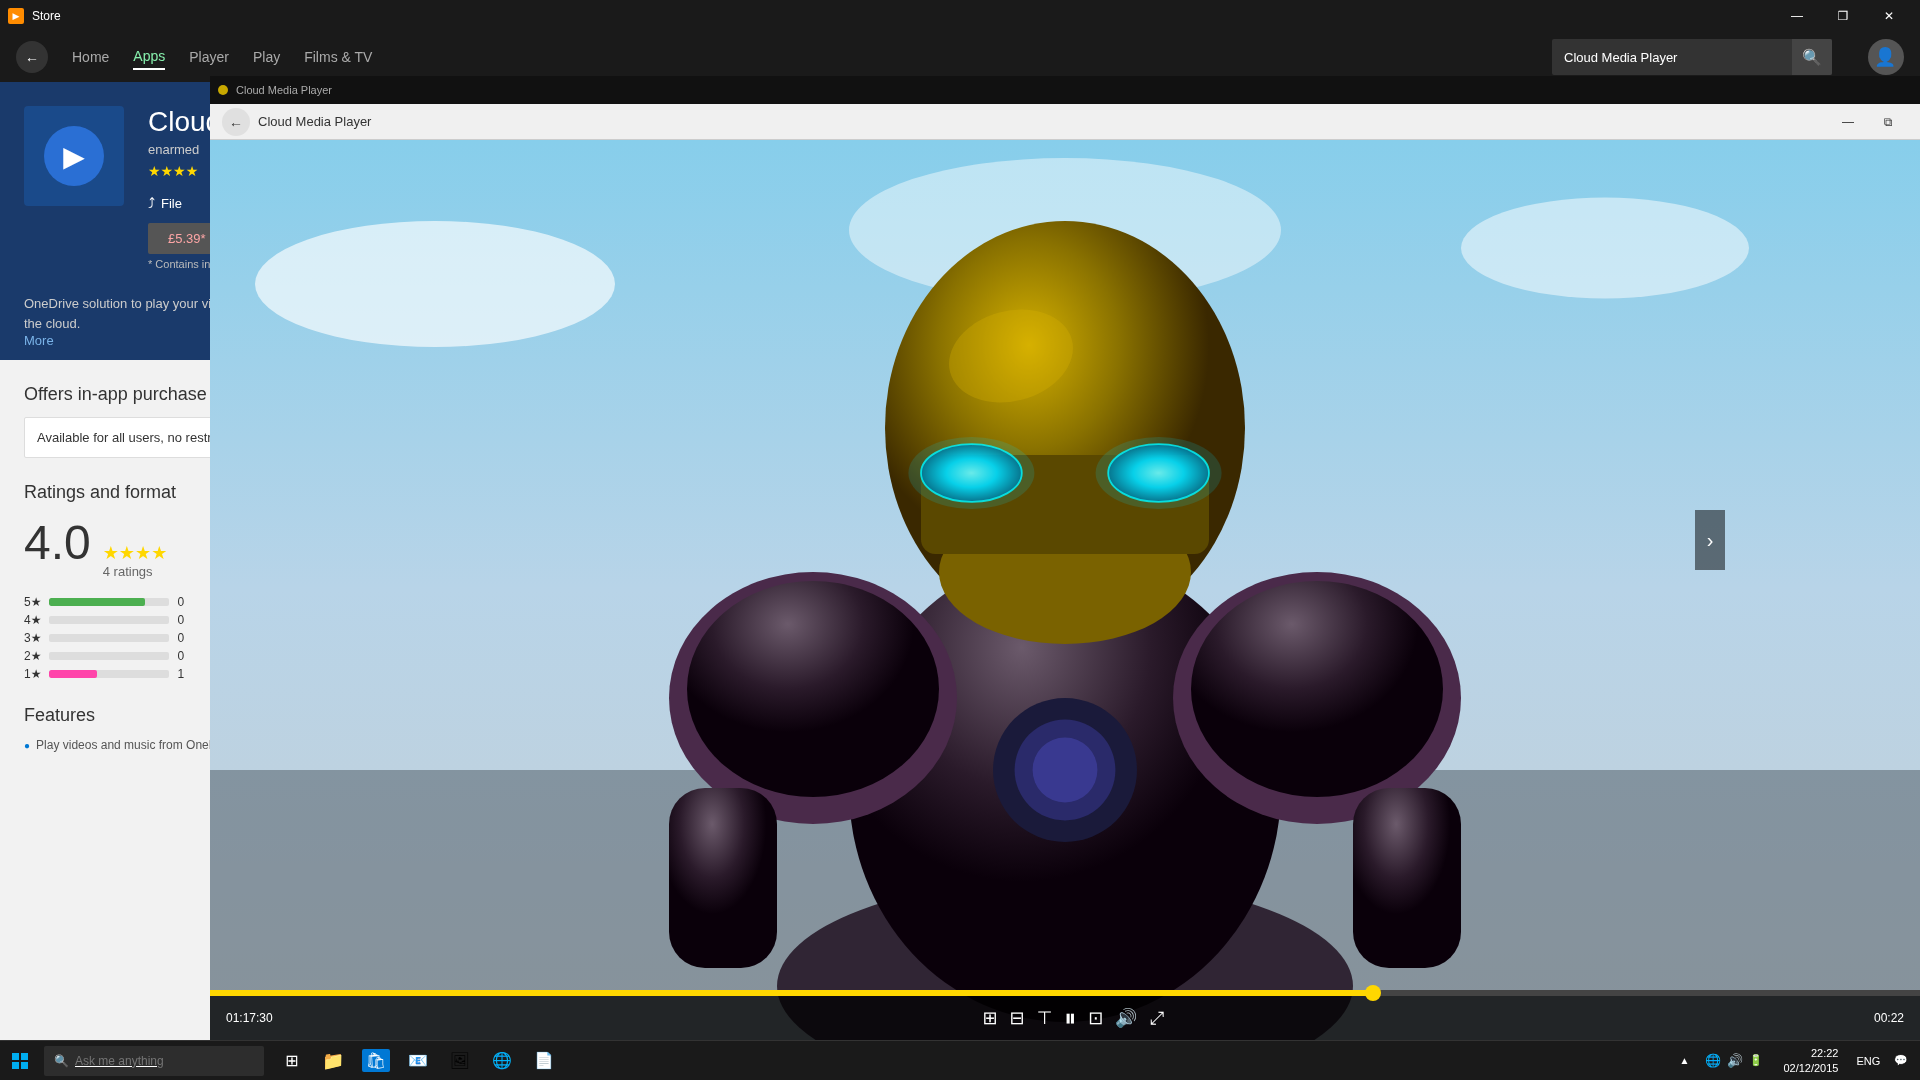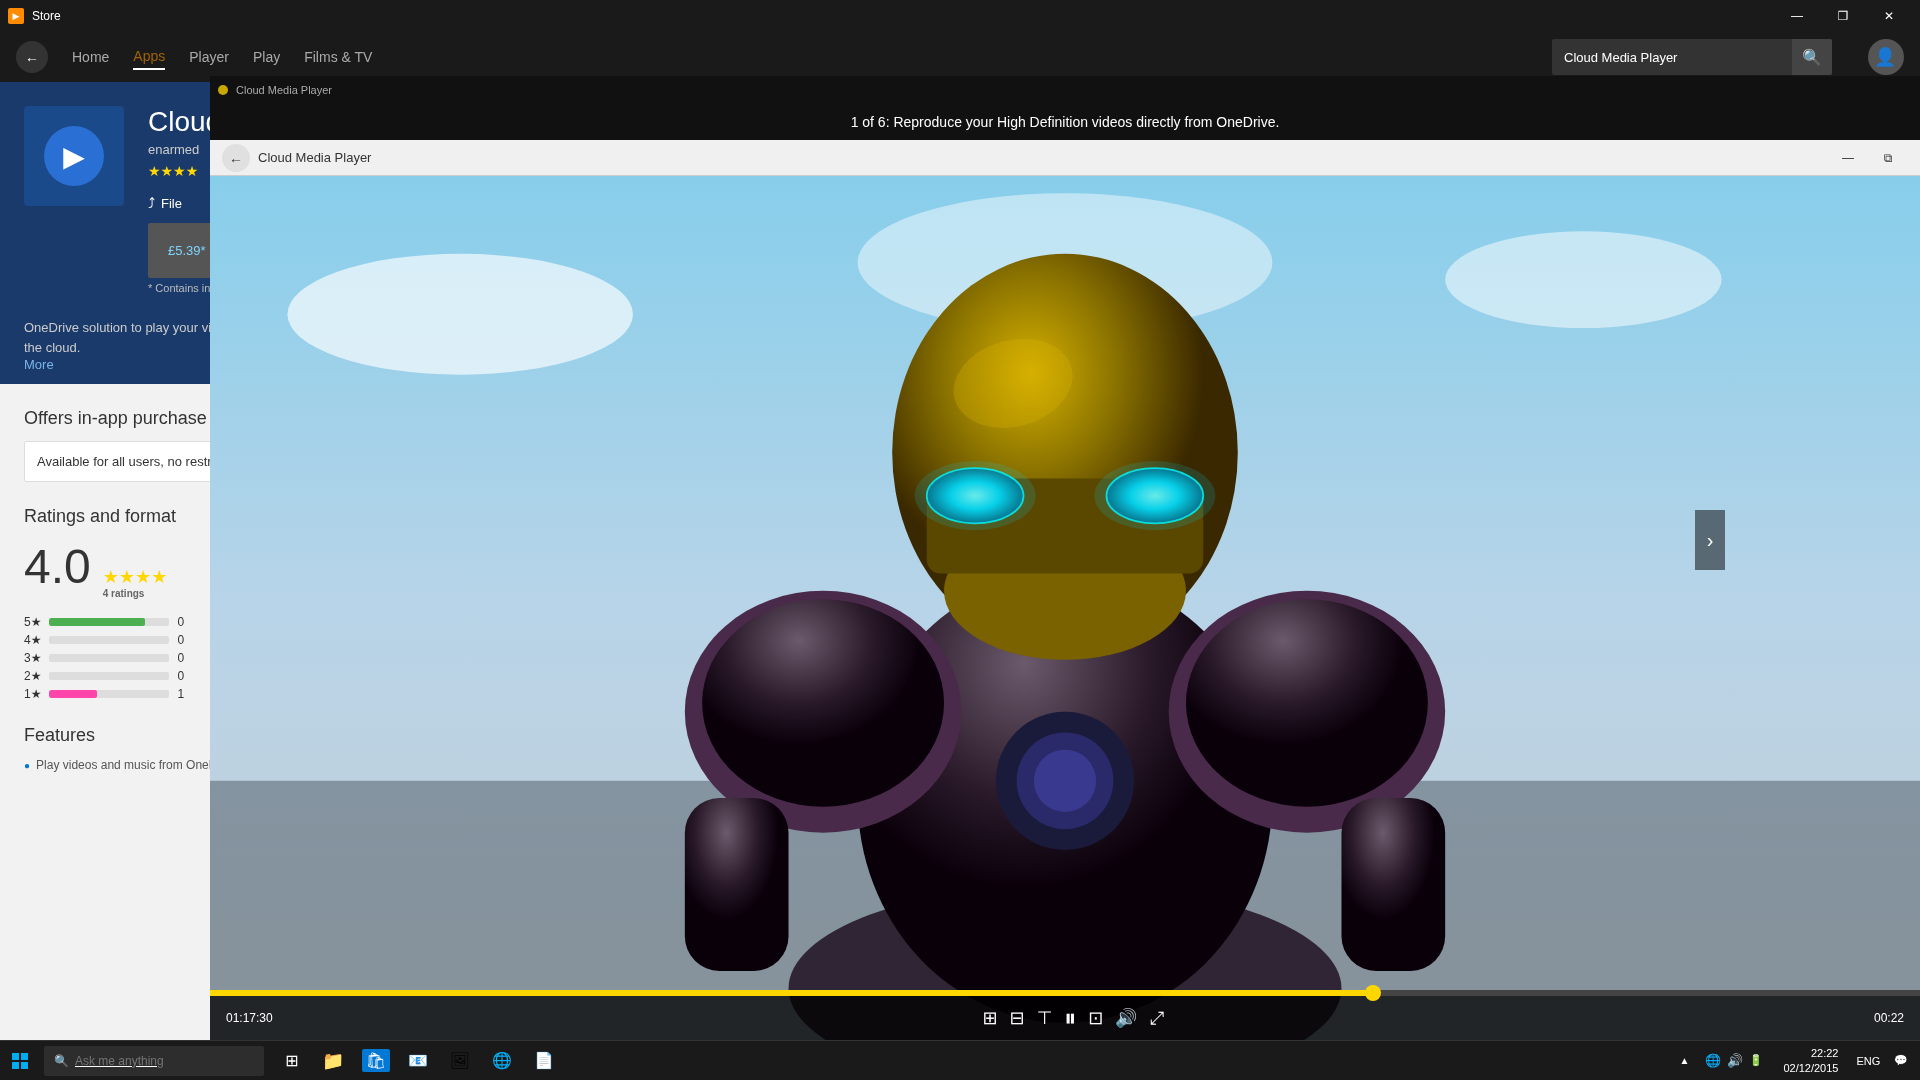--- a/index.html
+++ b/index.html
@@ -61,21 +61,21 @@
       height: 50px; background: #1a1a1a; display: flex; align-items: center; padding: 0 16px;
       gap: 24px;
     }
     .nav-back {
       width: 32px; height: 32px; background: #333; border-radius: 50%;
       display: flex; align-items: center; justify-content: center; cursor: pointer; color: white; font-size: 14px;
     }
     .nav-item {
       color: #aaa; font-size: 14px; cursor: pointer; padding: 4px 0;
     }
-    .nav-item.active { color: #a16207; border-bottom: 2px solid white; }
+    .nav-item.active { color: #86efac; border-bottom: 2px solid white; }
     .nav-search {
       margin-left: auto; display: flex; align-items: center;
       background: #333; border-radius: 2px; overflow: hidden; width: 280px;
     }
     .nav-search input {
       background: transparent; border: none; color: white; padding: 6px 12px;
       font-size: 13px; outline: none; width: 240px;
     }
     .nav-search-btn {
       width: 40px; height: 36px; background: #444; display: flex; align-items: center; justify-content: center;
@@ -109,21 +109,21 @@
     .app-developer { color: #ccc; font-size: 13px; margin-bottom: 6px; }
     .app-rating { display: flex; align-items: center; gap: 6px; }
     .stars { color: #ffd700; font-size: 14px; }
 
     .app-actions { display: flex; gap: 12px; margin-top: 16px; align-items: center; }
     .btn-share {
       display: flex; align-items: center; gap: 6px; color: white; font-size: 13px;
       background: transparent; border: none; cursor: pointer;
     }
     .btn-price {
-      padding: 20px 20px; background: #555; color: #7dd3fc; font-size: 13px;
+      padding: 8px 20px; background: #555; color: #fca5a5; font-size: 13px;
       border: none; cursor: pointer; border-radius: 2px;
     }
     .btn-free {
       padding: 8px 20px; background: #555; color: white; font-size: 13px;
       border: none; cursor: pointer; border-radius: 2px;
     }
     .in-app-note { color: #bbb; font-size: 11px; margin-top: 4px; }
 
     
     .content-body { display: flex; }
@@ -136,21 +136,21 @@
     .offer-box {
       background: white; border: 1px solid #ddd; padding: 12px; border-radius: 2px;
       font-size: 13px; color: #333; margin-bottom: 16px;
     }
 
     
     .ratings-section { margin-top: 24px; }
     .ratings-header { display: flex; align-items: baseline; gap: 12px; margin-bottom: 16px; }
     .big-rating { font-size: 48px; font-weight: 300; color: #333; }
     .rating-stars-big { color: #ffd700; font-size: 18px; }
-    .rating-total { font-size: 10px; color: #666; font-weight: bold; }
+    .rating-total { font-size: 13px; color: #666; }
     .rating-bars { margin-top: 8px; }
     .rating-bar-row { display: flex; align-items: center; gap: 8px; margin-bottom: 4px; font-size: 12px; color: #333; }
     .rating-bar-track { width: 120px; height: 8px; background: #ddd; border-radius: 2px; overflow: hidden; }
     .rating-bar-fill { height: 100%; background: #4caf50; border-radius: 2px; }
     .rating-bar-fill.one { background: #f4a; }
 
     
     .features-section { margin-top: 24px; }
     .features-grid { display: grid; grid-template-columns: 1fr 1fr 1fr 1fr; gap: 8px; margin-top: 12px; }
     .feature-item { display: flex; align-items: flex-start; gap: 6px; font-size: 12px; color: #555; }
@@ -391,21 +391,20 @@
   </div>
 </div>
 
 <div style="position:fixed;top:76px;left:210px;right:0;bottom:40px;z-index:500;display:flex;flex-direction:column;">
 
   <div style="height:28px;background:#111;display:flex;align-items:center;padding:0 8px;gap:8px;">
     <div style="width:10px;height:10px;border-radius:50%;background:#c8a800;"></div>
     <span style="color:#aaa;font-size:11px;">Cloud Media Player</span>
   </div>
 
-  <div style="background:#111;color:white;padding:10px 16px;font-size:14px;text-align:center;">1 of 6: Reproduce your High Definition videos directly from OneDrive.</div>
 
   <div style="background:#f0f0f0;height:36px;display:flex;align-items:center;justify-content:space-between;padding:0 12px;border-bottom:1px solid #ccc;">
     <div style="display:flex;align-items:center;gap:8px;">
       <div style="width:28px;height:28px;background:#e0e0e0;border-radius:50%;display:flex;align-items:center;justify-content:center;cursor:pointer;font-size:14px;color:#333;">←</div>
       <span style="font-size:13px;color:#333;">Cloud Media Player</span>
     </div>
     <div style="display:flex;">
       <div style="width:40px;height:32px;display:flex;align-items:center;justify-content:center;font-size:12px;color:#333;cursor:pointer;">—</div>
       <div style="width:40px;height:32px;display:flex;align-items:center;justify-content:center;font-size:12px;color:#333;cursor:pointer;">⧉</div>
     </div>

